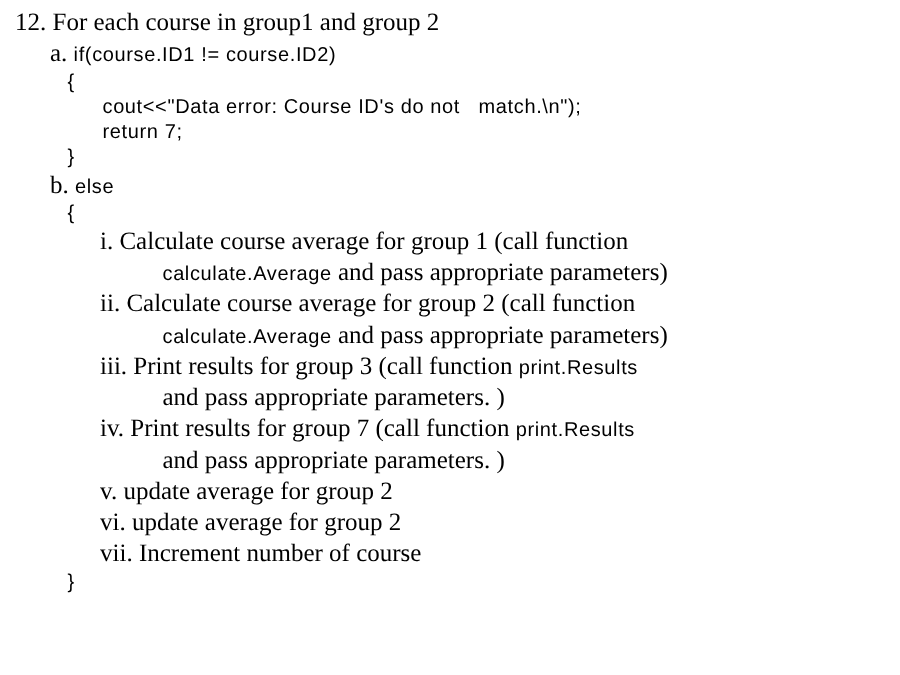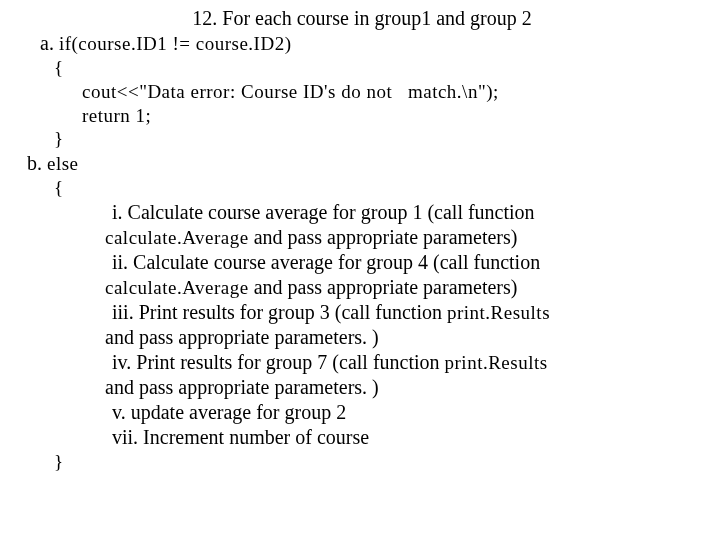--- a/index.html
+++ b/index.html
@@ -10,83 +10,84 @@
     background: #ffffff;
     font-family: "Times New Roman", Times, serif;
     font-size: 20px;
     color: #000;
     line-height: 1.25;
   }
   .page {
     padding: 6px 8px 0 12px;
   }
   .mono {
-    font-family: Liberation Serif, serif;
-    font-size: 19px;
+    font-family: Liberation Sans, sans-serif;
+    font-size: 16px;
     letter-spacing: 0.5px;
   }
   .serif {
     font-family: "Times New Roman", Times, serif;
   }
-  .line12 { margin-left: 0; text-align: center; }
+  .line12 { margin-left: 0; }
   .indent-a { margin-left: 28px; }   
   .indent-brace-a { margin-left: 42px; } 
   .indent-code { margin-left: 70px; }    
-  .indent-b { margin-left: 15px; }   
+  .indent-b { margin-left: 28px; }   
   .indent-brace-b { margin-left: 42px; } 
-  .indent-items { margin-left: 100px; }  
-  .indent-items-cont { margin-left: 93px; } 
+  .indent-items { margin-left: 68px; }  
+  .indent-items-cont { margin-left: 118px; } 
   .indent-close { margin-left: 42px; }   
   .nowrap { white-space: pre; }
 </style>
 </head>
 <body>
 
 <div class="page">
 
   <div class="line12">12. For each course in group1 and group 2</div>
 
   <div class="indent-a">
     <span class="serif">a. </span><span class="mono">if(course.ID1 != course.ID2)</span>
   </div>
 
   <div class="indent-brace-a mono">{</div>
 
   <div class="indent-code mono nowrap">cout&lt;&lt;"Data error: Course ID's do not   match.\n");</div>
 
-  <div class="indent-code mono">return 1;</div>
+  <div class="indent-code mono">return 7;</div>
 
   <div class="indent-brace-a mono">}</div>
 
   <div class="indent-b">
     <span class="serif">b. </span><span class="mono">else</span>
   </div>
 
   <div class="indent-brace-b mono">{</div>
 
   <div class="indent-items serif">i. Calculate course average for group 1 (call function</div>
   <div class="indent-items-cont">
     <span class="mono">calculate.Average</span><span class="serif"> and pass appropriate parameters)</span>
   </div>
 
-  <div class="indent-items serif">ii. Calculate course average for group 4 (call  function</div>
+  <div class="indent-items serif">ii. Calculate course average for group 2 (call  function</div>
   <div class="indent-items-cont">
     <span class="mono">calculate.Average</span><span class="serif"> and pass appropriate parameters)</span>
   </div>
 
   <div class="indent-items">
     <span class="serif">iii. Print results for group 3 (call function </span><span class="mono">print.Results</span>
   </div>
   <div class="indent-items-cont serif">and pass appropriate parameters. )</div>
 
   <div class="indent-items">
     <span class="serif">iv. Print results for group 7 (call function </span><span class="mono">print.Results</span>
   </div>
   <div class="indent-items-cont serif">and pass appropriate parameters. )</div>
 
   <div class="indent-items serif">v. update average for group 2</div>
 
+  <div class="indent-items serif">vi. update average for group 2</div>
 
   <div class="indent-items serif">vii. Increment number of course</div>
 
   <div class="indent-close mono">}</div>
 
 </div>
 
 </body></html>

